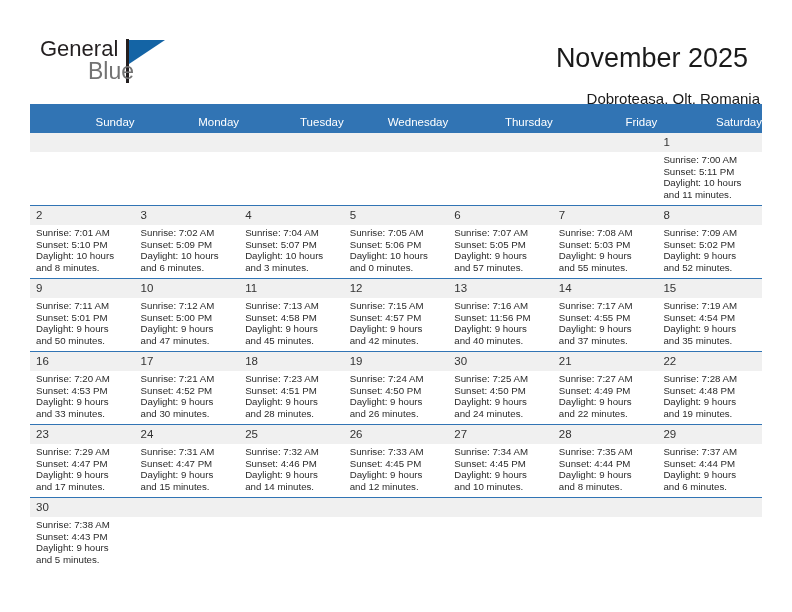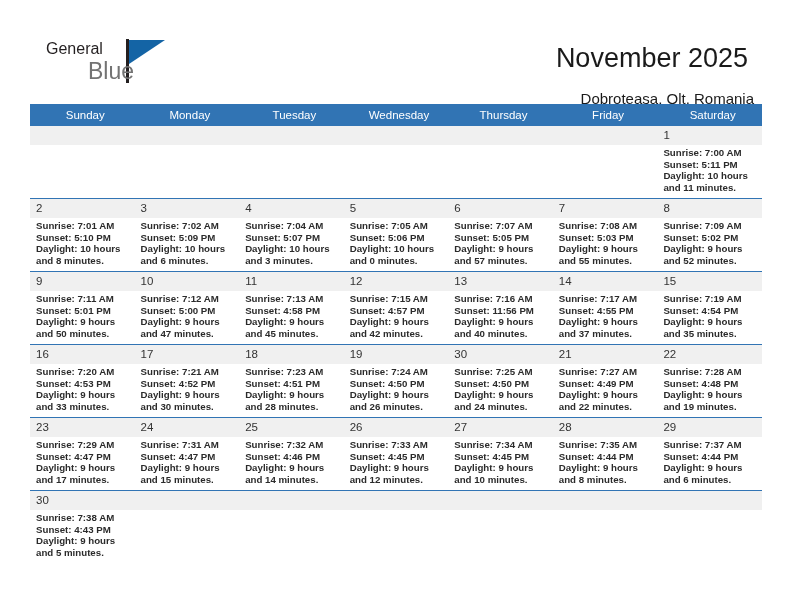--- a/index.html
+++ b/index.html
@@ -31,23 +31,23 @@
   }
   .brand {
     position: absolute;
     left: 30px;
     top: 36px;
     width: 220px;
     height: 56px;
   }
   .brand-general {
     position: absolute;
-    left: 16px;
+    left: 10px;
     top: 0px;
-    font-size: 16px;
+    font-size: 22px;
     color: #231f20;
     letter-spacing: 0px;
     line-height: 26px;
   }
   .brand-blue {
     position: absolute;
     left: 58px;
     top: 22px;
     font-size: 23px;
     color: #737373;
@@ -89,41 +89,41 @@
     color: #1a1a1a;
     line-height: 33px;
     font-weight: normal;
     margin: 14px;
     white-space: nowrap;
   }
   .cal-subtitle {
     font-size: 15px;
     color: #1a1a1a;
     line-height: 20px;
-    margin: 6px 8px 0 0;
+    margin: 6px 2px 0 0;
     white-space: nowrap;
     font-weight: normal;
   }
 
   
   .calendar {
     position: absolute;
     left: 30px;
     top: 104px;
     width: 732px;
     border-collapse: collapse;
     table-layout: fixed;
   }
   .calendar th {
     background: #3174b4;
     color: #ffffff;
     font-size: 11.5px;
     font-weight: normal;
-    text-align: center;
-    padding: 5px 0 5px 6px;
+    text-align: right;
+    padding: 12px 0 5px 6px;
     height: 12px;
     border: none;
   }
   .calendar td {
     vertical-align: top;
     padding: 0;
     border: none;
     border-bottom: 1px solid #3174b4;
     height: 72px;
     width: 104.5px;
@@ -138,21 +138,20 @@
     height: 13px;
   }
   .daynum.empty {
     color: transparent;
   }
   .details {
     padding: 2px 4px 0 6px;
     font-size: 9.7px;
     line-height: 11.6px;
     color: #2b2b2b;
-    font-weight: bold;
   }
   .details div {
     white-space: nowrap;
   }
   tr.last-row td {
     border-bottom: none;
     margin-top: 28px;
   }
 </style>
 </head>

